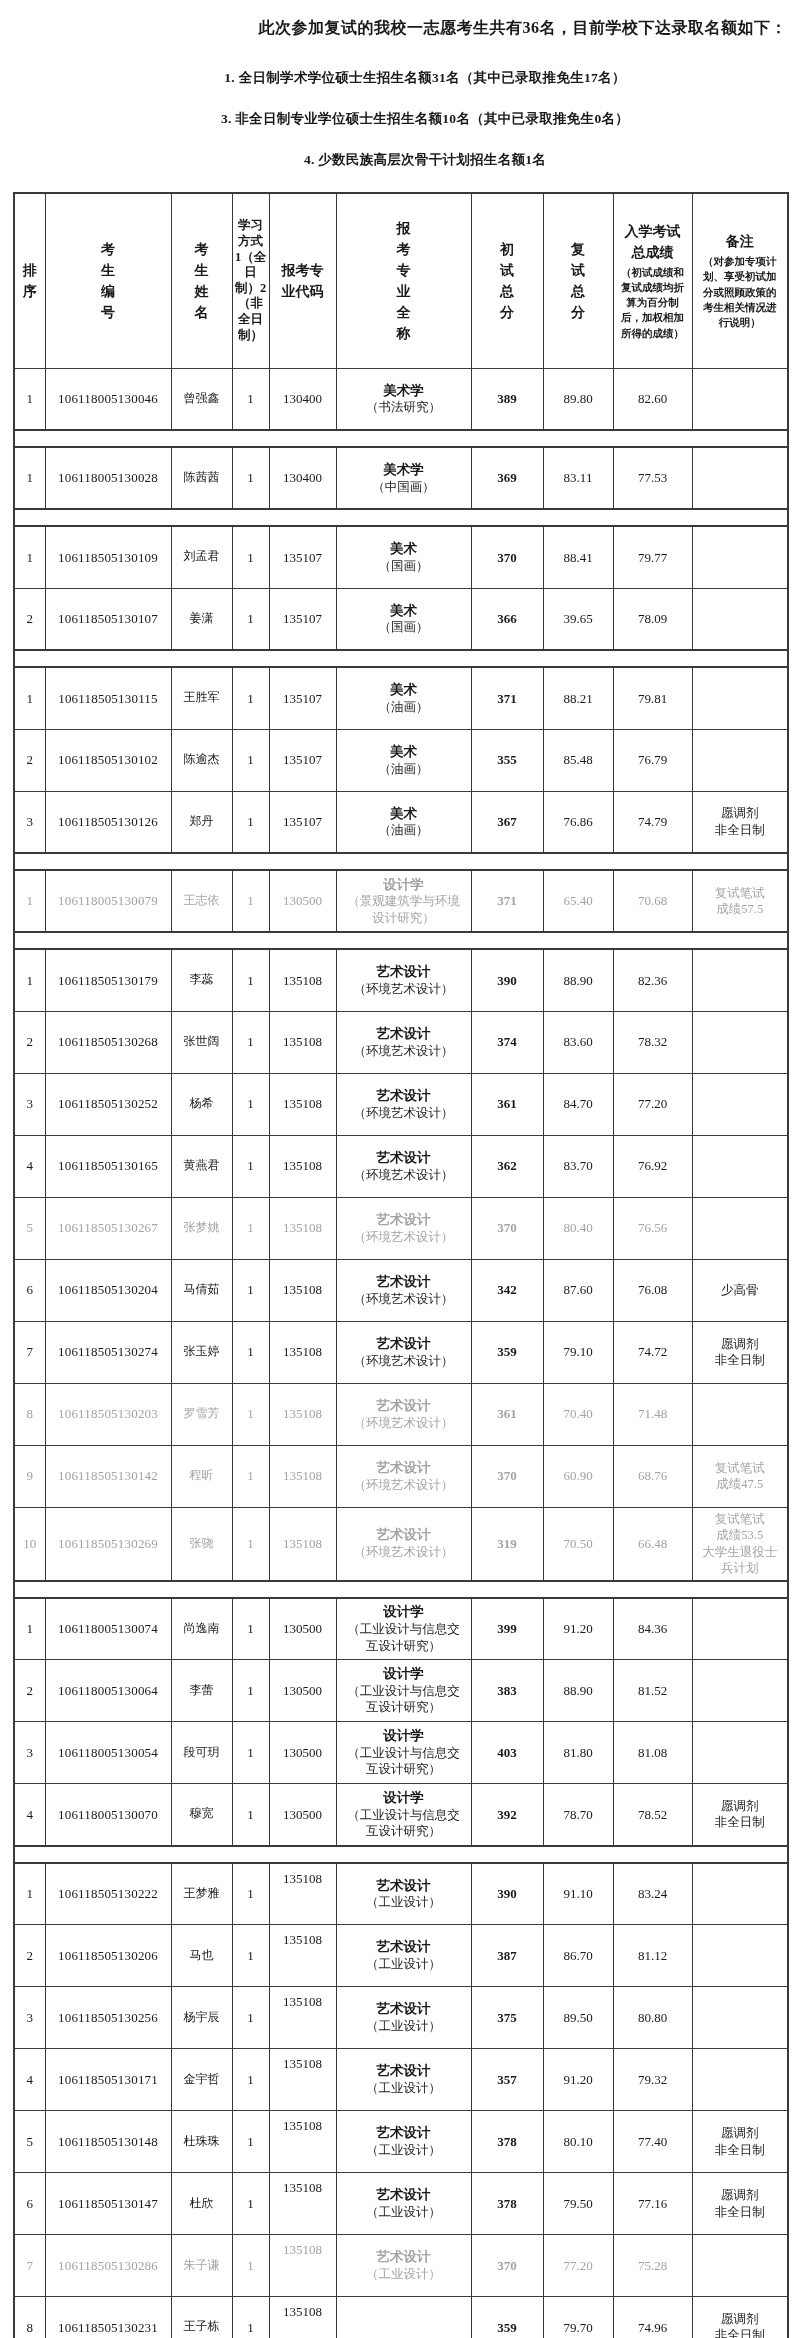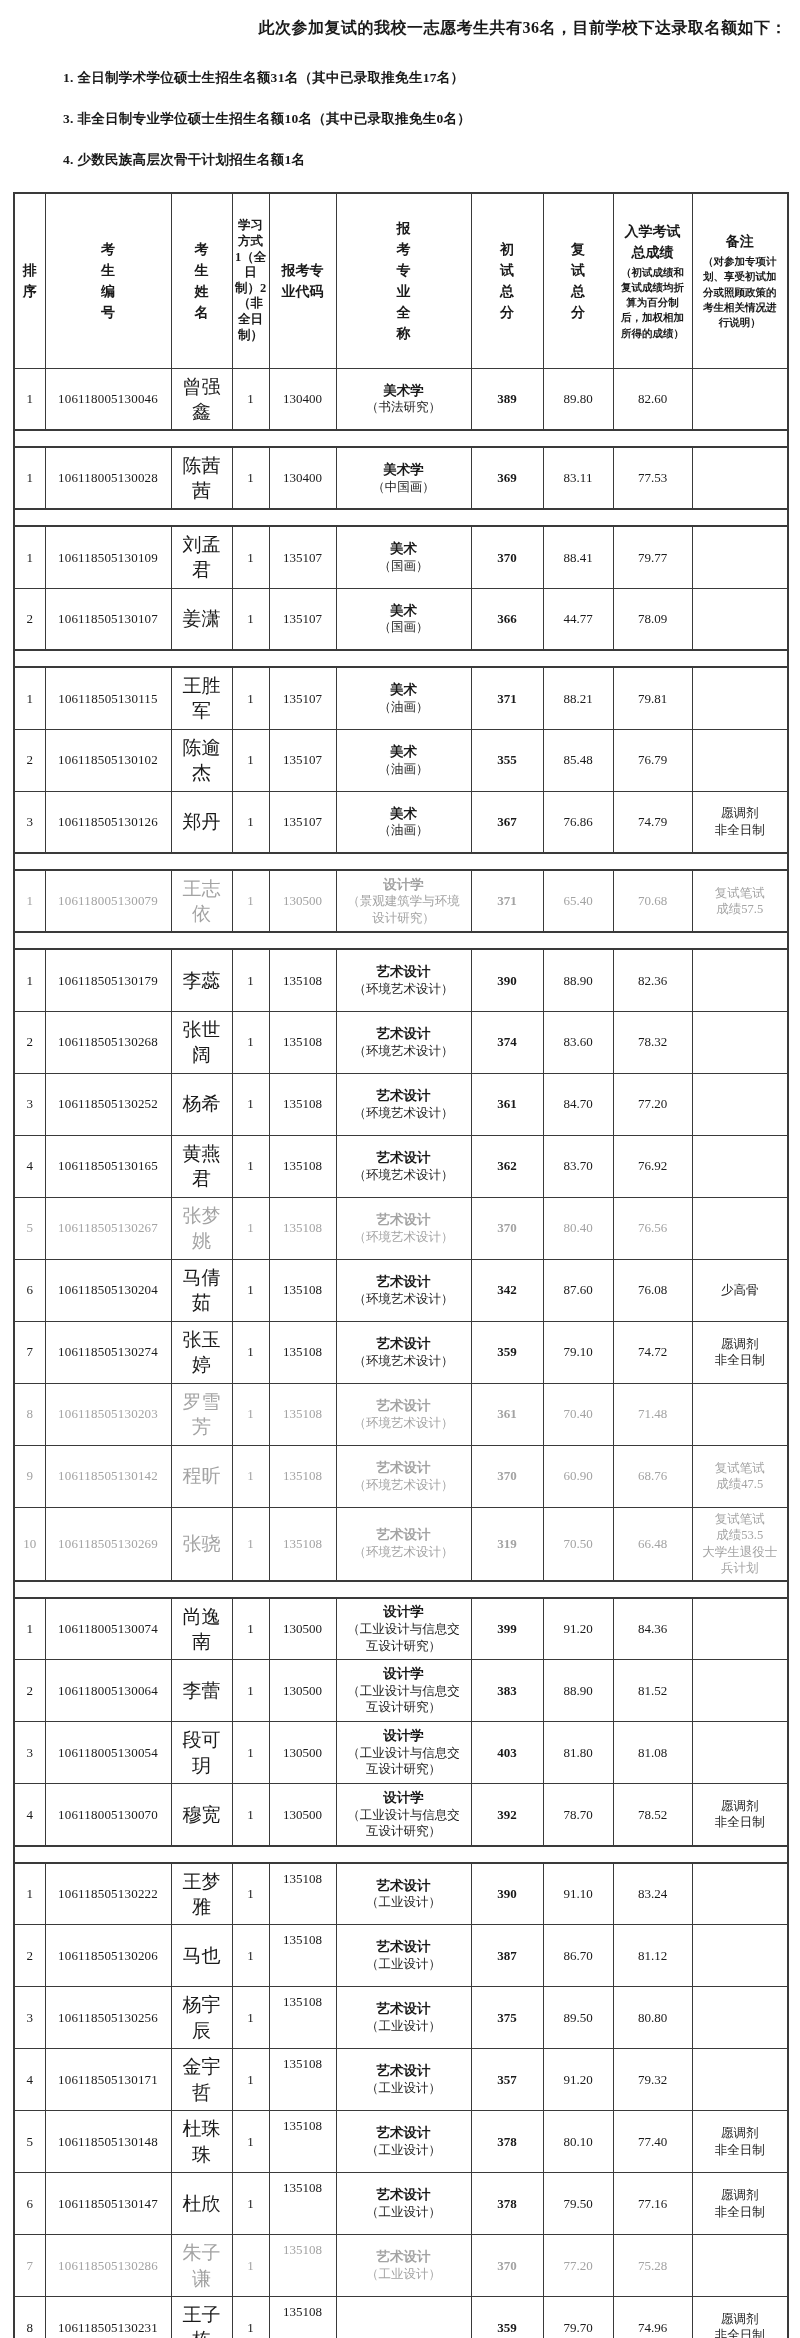--- a/index.html
+++ b/index.html
@@ -22,20 +22,21 @@
     font-weight:bold;
     margin:8px 0 30px 25px;
     letter-spacing:0.5px;
     text-align:right;
   }
   .quota-line{
     font-size:13.5px;
     font-weight:bold;
     margin:0 0 23px 50px;
     letter-spacing:0.3px;
+    text-align:center;
   }
   table.results{
     width:774px;
     border-collapse:collapse;
     table-layout:fixed;
     border:2px solid var(--border);
     margin-top:6px;
   }
   th,td{
     border:1px solid var(--border);
@@ -52,21 +53,21 @@
   .th-label.tight{line-height:1.25;font-size:12.5px;}
   .th-note{display:block;white-space:pre-line;font-size:10.5px;line-height:1.45;margin-top:2px;}
   tr.row{height:62px;}
   tr.sep{height:17px;}
   tr.sep td{
     padding:0;
     border-top:2px solid var(--border);
     border-bottom:2px solid var(--border);
   }
   td.c-no{font-size:13px;letter-spacing:0.2px;}
-  td.c-name{font-size:19px;}
+  td.c-name{font-size:12px;}
   .major-title{display:block;white-space:pre-line;font-weight:bold;font-size:13.5px;}
   .major-sub{display:block;white-space:pre-line;font-size:12.5px;}
   td.c-s1{font-weight:bold;}
   td.c-remark{white-space:pre-line;font-size:12.5px;}
   tr.muted td,tr.muted .major-title,tr.muted .major-sub{color:var(--muted);}
   tr.code-top td.c-code{vertical-align:top;padding-top:6px;}
 </style>
 </head>
 <body>
 
@@ -218,21 +219,21 @@
     <td class="c-rank">2</td>
     <td class="c-no">106118505130107</td>
     <td class="c-name">姜潇</td>
     <td class="c-mode">1</td>
     <td class="c-code">135107</td>
     <td class="c-major">
       <span class="major-title">美术</span>
       <span class="major-sub">（国画）</span>
     </td>
     <td class="c-s1">366</td>
-    <td class="c-s2">44.77</td>
+    <td class="c-s2">39.65</td>
     <td class="c-s3">78.09</td>
     <td class="c-remark"></td>
   </tr>
         <tr class="sep">
           <td colspan="10"></td>
         </tr>
         <tr class="row">
     <td class="c-rank">1</td>
     <td class="c-no">106118505130115</td>
     <td class="c-name">王胜军</td>

